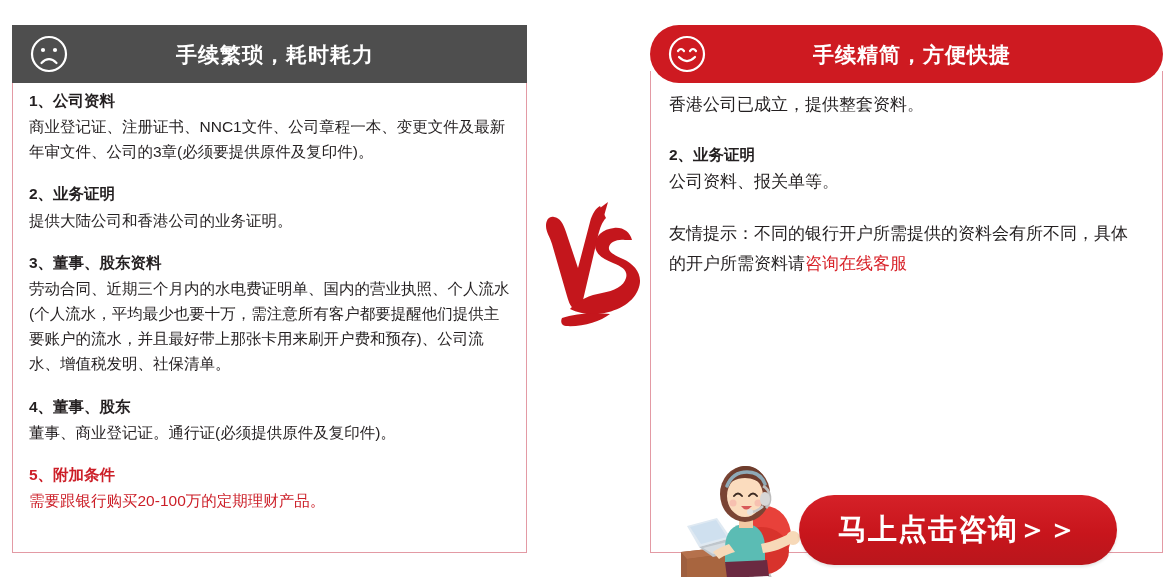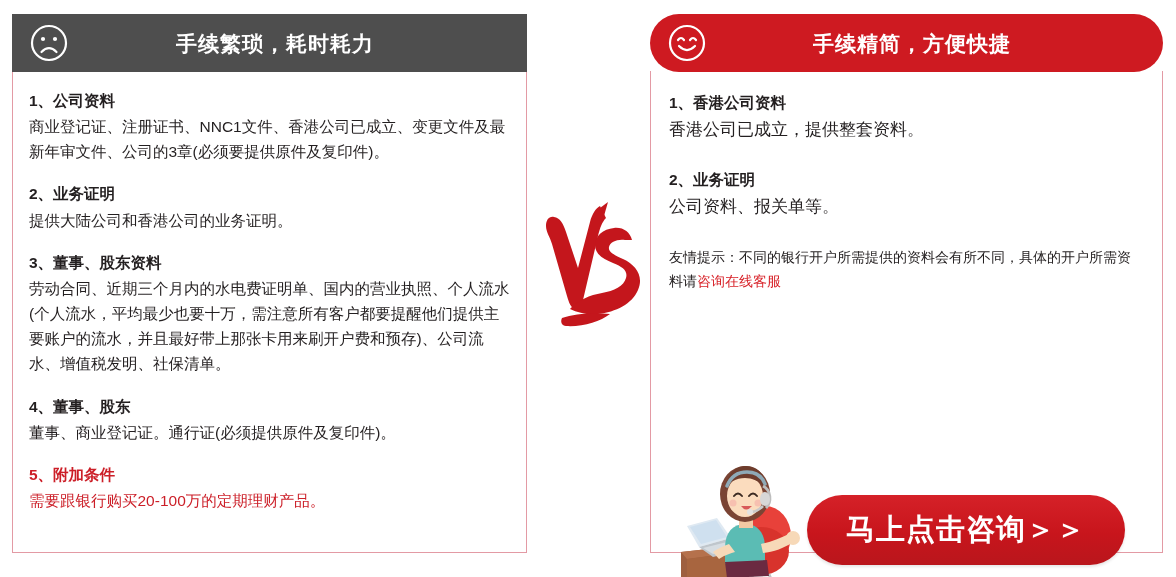--- a/index.html
+++ b/index.html
@@ -31,21 +31,21 @@
     right: 0;
     top: 58px;
     bottom: 0;
     border: 1px solid #e39aa4;
     border-top: none;
     background: #fff;
   }
 
   .panel-header {
     position: absolute;
-    left: 0; top: 1px;
+    left: 0; top: 12px;
     width: 100%;
     height: 58px;
     display: flex;
     align-items: center;
     z-index: 2;
   }
   .panel-left .panel-header  { background: #4e4e4e; }
   .panel-right .panel-header { background: #ce1a21; border-radius: 29px; }
 
   .face-icon {
@@ -86,21 +86,21 @@
   .sec.alt .sec-title,
   .sec.alt .sec-text { color: #cc1f28; }
 
   
   .panel-right .content { padding: 20px 18px 10px 18px; }
   .panel-right .sec { margin-bottom: 24px; }
   .panel-right .sec-title { font-size: 15.5px; }
   .panel-right .sec-text { font-size: 17px; }
 
   .notice {
-    font-size: 14px;
+    font-size: 17px;
     color: #231f20;
     line-height: 1.72;
     margin-top: 4px;
   }
   .notice .link {
     color: #d8232a;
     cursor: pointer;
   }
 
   
@@ -123,21 +123,21 @@
     align-items: center;
   }
   .mascot {
     width: 140px; height: 145px;
     margin-left: 22px;
     flex: 0 0 140px;
   }
 
   .cta-button {
     position: absolute;
-    left: 156px;
+    left: 148px;
     top: 42px;
     width: 318px;
     height: 70px;
     border-radius: 36px;
     background: linear-gradient(180deg, #d52128 0%, #c8151c 55%, #b9161c 100%);
     border: none;
     color: #ffffff;
     font-family: "Liberation Sans", "DejaVu Sans", sans-serif;
     font-size: 29px;
     font-weight: bold;
@@ -153,21 +153,21 @@
 <body>
 
 <div class="stage">
 
   <div class="panel panel-left">
     <div class="panel-body">
       <div class="content">
 
         <div class="sec">
           <div class="sec-title">1、公司资料</div>
-          <div class="sec-text">商业登记证、注册证书、NNC1文件、香港公司已成立、变更文件及最新年审文件、公司的3章(必须要提供原件及复印件)。</div>
+          <div class="sec-text">商业登记证、注册证书、NNC1文件、公司章程一本、变更文件及最新年审文件、公司的3章(必须要提供原件及复印件)。</div>
         </div>
 
         <div class="sec">
           <div class="sec-title">2、业务证明</div>
           <div class="sec-text">提供大陆公司和香港公司的业务证明。</div>
         </div>
 
         <div class="sec">
           <div class="sec-title">3、董事、股东资料</div>
           <div class="sec-text">劳动合同、近期三个月内的水电费证明单、国内的营业执照、个人流水(个人流水，平均最少也要十万，需注意所有客户都要提醒他们提供主要账户的流水，并且最好带上那张卡用来刷开户费和预存)、公司流水、增值税发明、社保清单。</div>
@@ -212,21 +212,20 @@
       <path d="M22 122 C34 118 52 116 70 118 C60 126 42 131 26 130 C22 130 20 126 22 122 Z" fill="#c4161c"></path>
       <path d="M60 12 L68 6 L64 20 Z" fill="#c4161c"></path>
     </svg>
   </div>
 
   <div class="panel panel-right">
     <div class="panel-body">
       <div class="content">
 
         <div class="sec">
-          <div class="sec-title">1、香港公司资料</div>
           <div class="sec-text">香港公司已成立，提供整套资料。</div>
         </div>
 
         <div class="sec">
           <div class="sec-title">2、业务证明</div>
           <div class="sec-text">公司资料、报关单等。</div>
         </div>
 
         <div class="notice"><span>友情提示：不同的银行开户所需提供的资料会有所不同，具体的开户所需资料请</span><span class="link">咨询在线客服</span></div>
       </div>

